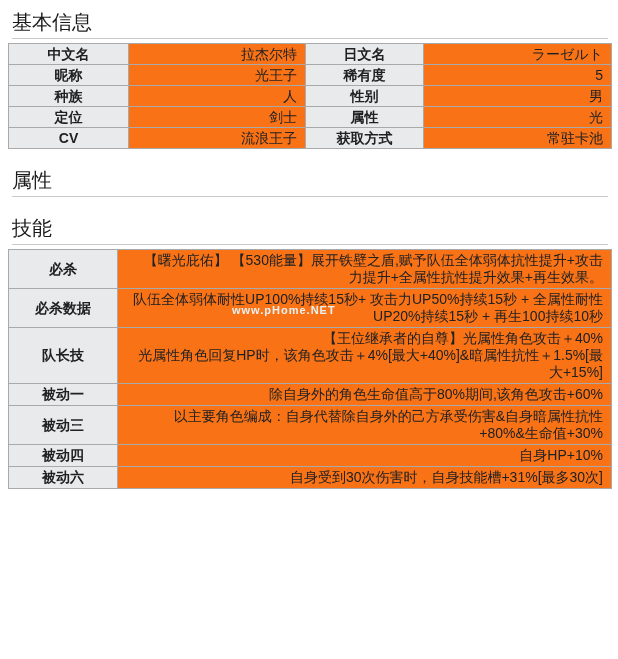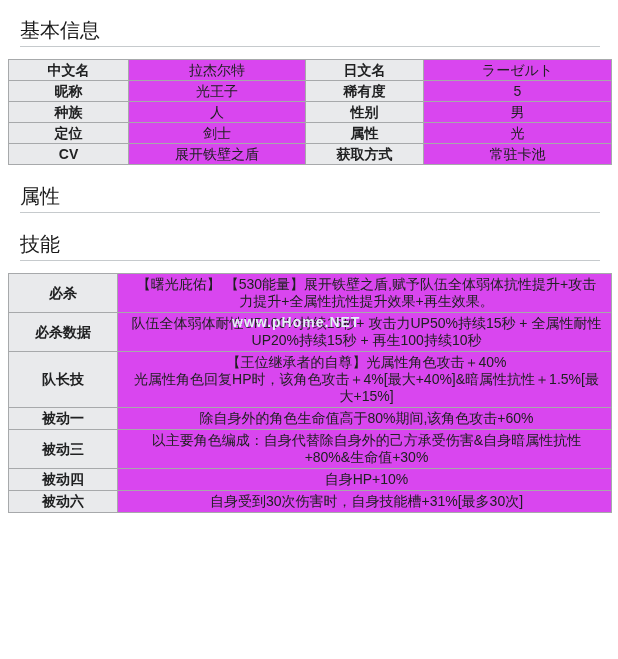--- a/index.html
+++ b/index.html
@@ -10,21 +10,21 @@
     overflow: hidden;
   }
   .page { position: relative; padding: 6px 6px 0 8px; box-sizing: border-box; width: 618px; }
 
   h2.sec-heading {
     font-family: "Liberation Serif", serif;
     font-weight: normal;
     font-size: 20px;
     line-height: 24px;
     color: #1a1a1a;
-    margin: 12px;
+    margin: 4px;
     padding: 0 0 4px 0;
     border-bottom: 1px solid #c6cacd;
   }
   .section { margin-top: 19px; }
   .section.first { margin-top: 0; }
 
   table.wikitable {
     border-collapse: collapse;
     table-layout: fixed;
     width: 100%;
@@ -36,32 +36,32 @@
     font-size: 14px;
     line-height: 18px;
     padding: 1px 8px;
     overflow: hidden;
   }
   table.wikitable th {
     background: #e9eaec;
     font-weight: bold;
     text-align: center;
   }
-  table.wikitable td { background: #d946ef; text-align: center; }
+  table.wikitable td { background: #f97316; text-align: right; }
 
   table.skills-table th, table.skills-table td {
     line-height: 17px;
     padding: 2px 8px;
   }
   table.skills-table td.skill-text { white-space: pre-line; padding-left: 12px; }
 
   .watermark {
     position: absolute;
-    left: 232px; top: 314px;
-    font-size: 14px;
+    left: 232px; top: 304px;
+    font-size: 11px;
     font-weight: bold;
     letter-spacing: 1px;
     color: #e4f2f5;
     pointer-events: none;
   }
 </style>
 </head>
 <body>
 
 <div class="page">
@@ -97,21 +97,21 @@
           <td>男</td>
         </tr>
         <tr>
           <th>定位</th>
           <td>剑士</td>
           <th>属性</th>
           <td>光</td>
         </tr>
         <tr>
           <th>CV</th>
-          <td>展开铁壁之盾</td>
+          <td>流浪王子</td>
           <th>获取方式</th>
           <td>常驻卡池</td>
         </tr>
       </tbody>
     </table>
   </div>
 
   <div class="section">
     <h2 class="sec-heading">属性</h2>
   </div>

